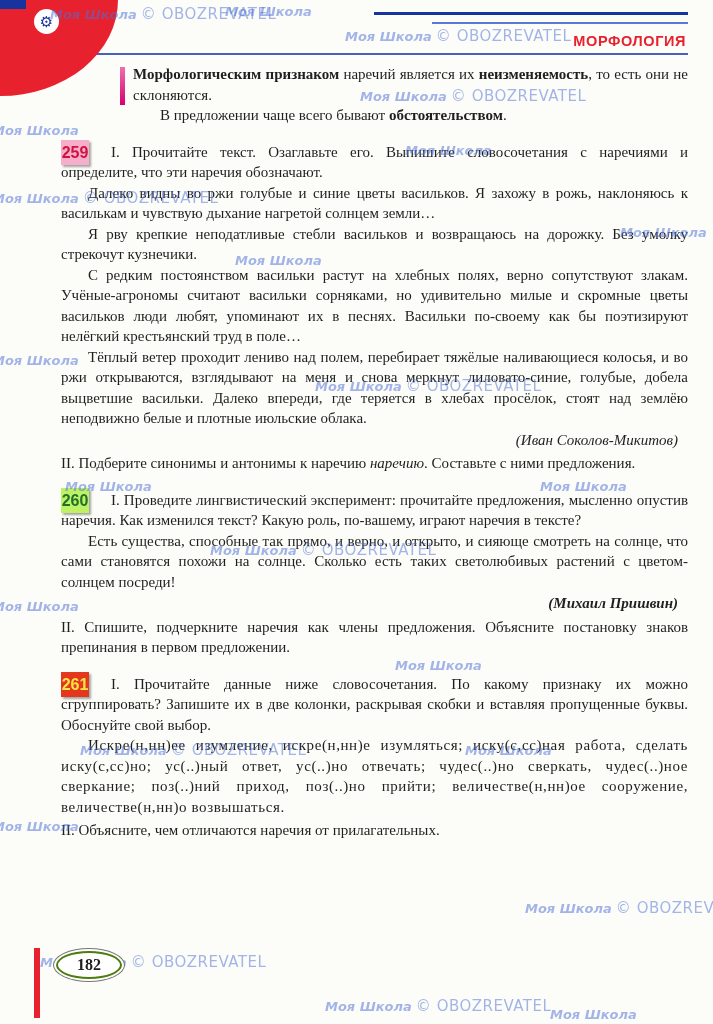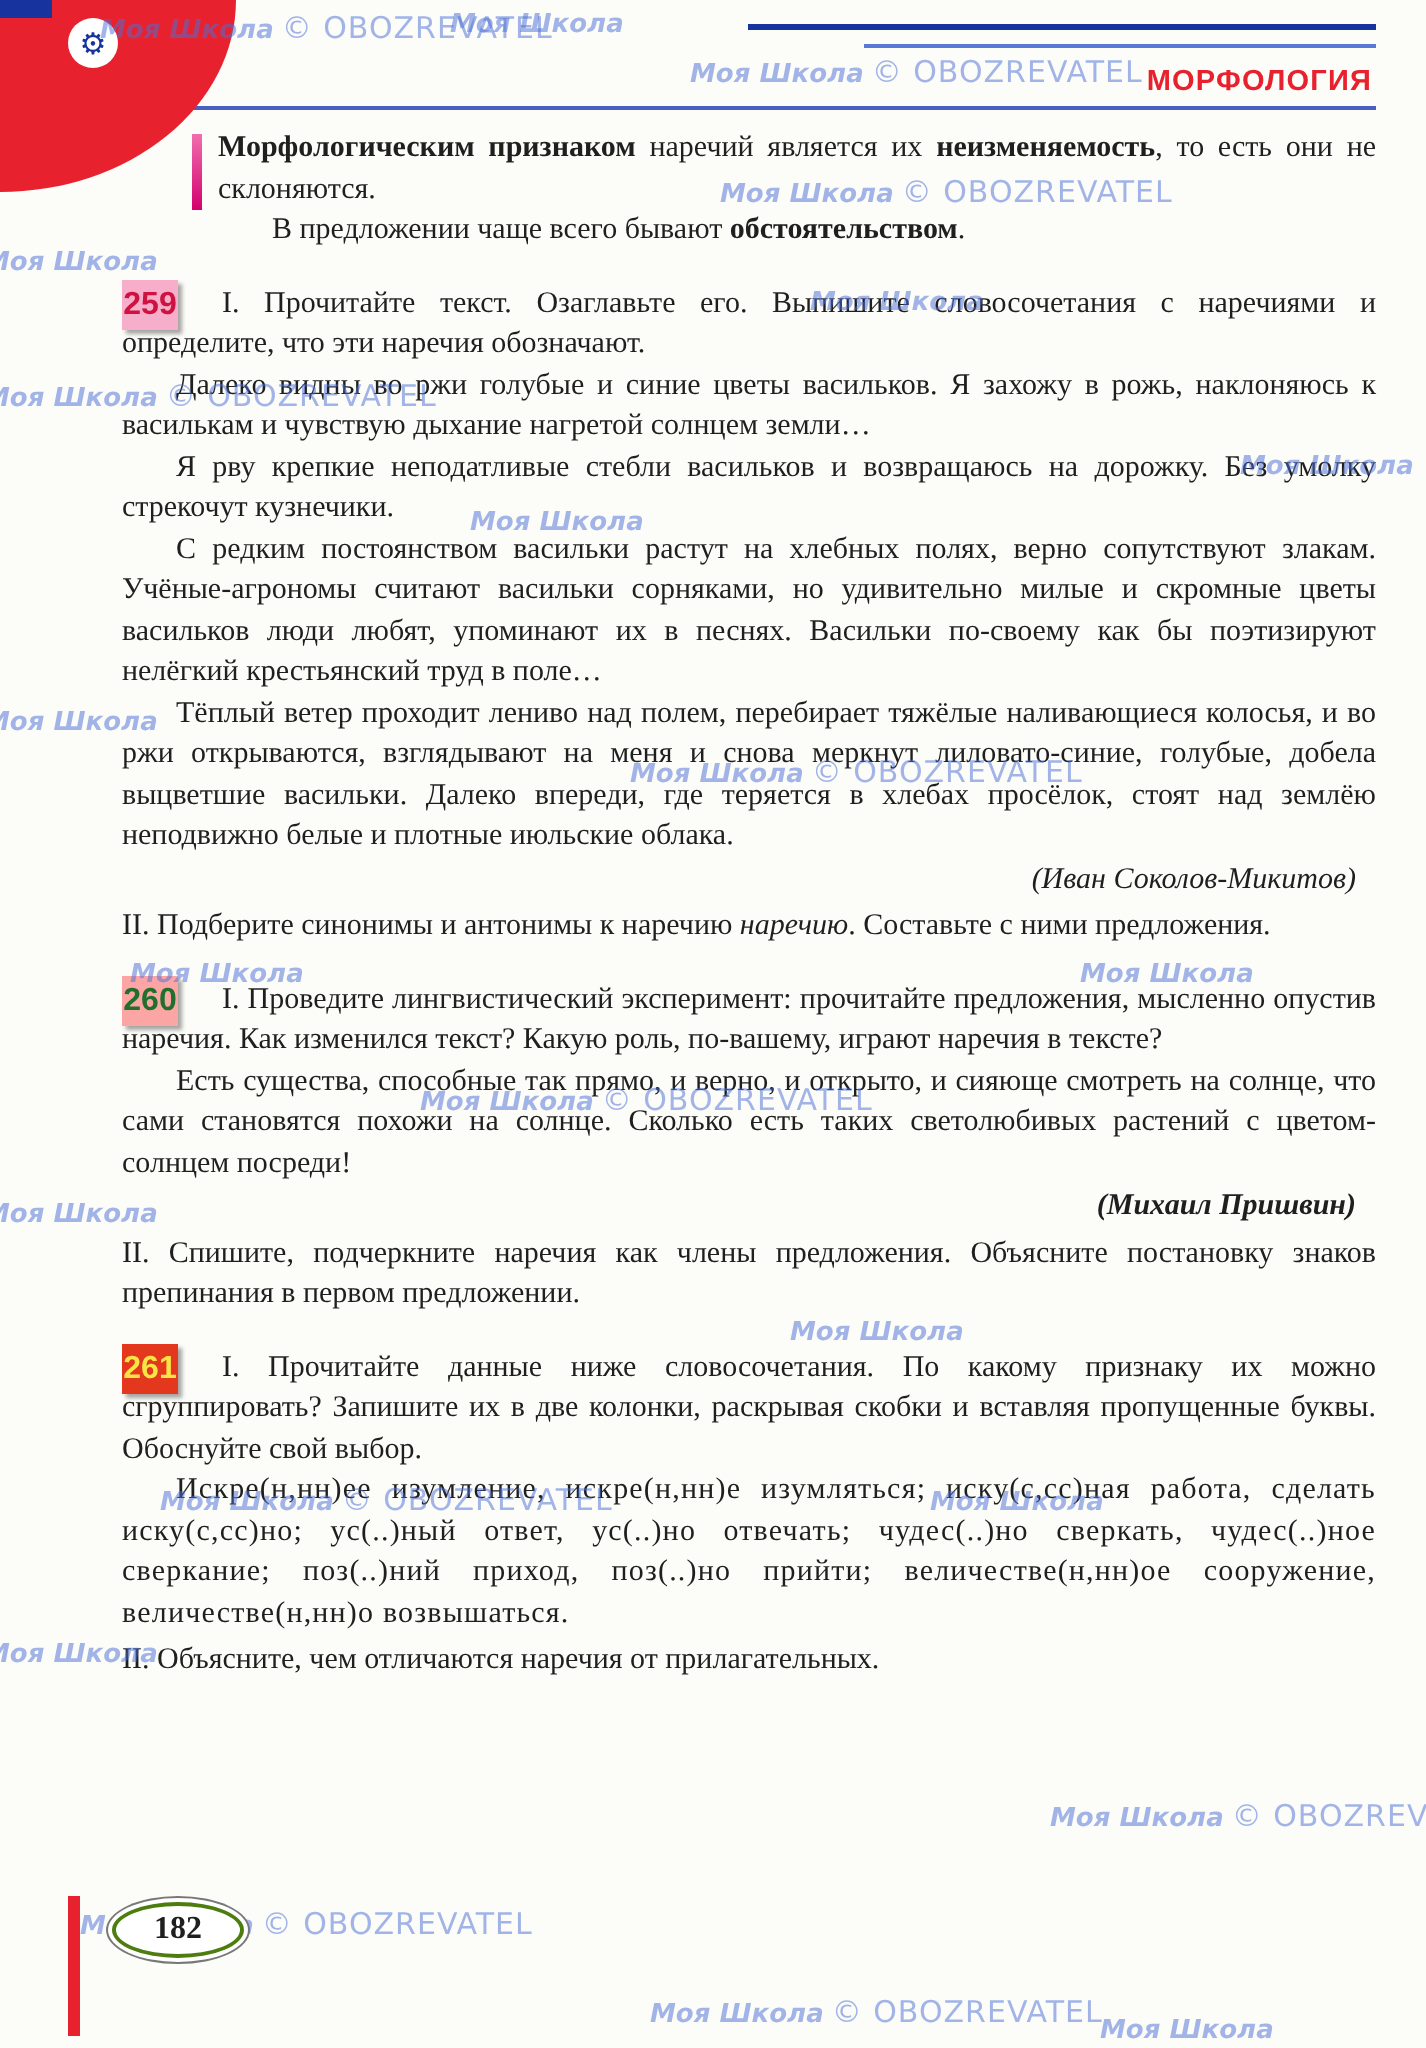--- a/index.html
+++ b/index.html
@@ -47,35 +47,35 @@
   .wm-t { font-style:italic; font-weight:bold; font-size:13px; }
   .wm-c { font-size:15px; font-weight:normal; margin-left:4px; letter-spacing:0.5px; }
 
   
   .content {
     position:absolute; left:61px; top:64px; width:627px;
     font-size:15px; line-height:20.5px; text-align:justify; z-index:2;
   }
   p.indent { text-indent:27px; }
 
-  .intro { position:relative; margin-left:48px; }
+  .intro { position:relative; margin-left:72px; }
   .intro-bar {
     position:absolute; left:-13px; top:3px; width:5px; height:38px;
     background:linear-gradient(180deg,#f06fae,#d4006e);
   }
 
   .ex { position:relative; margin-top:16px; }
   .badge {
     position:absolute; left:0; top:-2px; width:28px; height:25px;
     text-align:center; line-height:25px;
     font-family:"Liberation Sans", sans-serif; font-weight:700; font-size:16px;
     box-shadow:2px 2px 2px rgba(60,60,60,0.45);
   }
   .badge-259 { background:#f6aecb; color:#cf1340; }
-  .badge-260 { background:#fca5a5; color:#20702c; }
+  .badge-260 { background:#bef264; color:#20702c; }
   .badge-261 { background:#e3371e; color:#f8e545; }
   .task.hang { text-indent:50px; }
   .author { text-align:right; font-style:italic; padding-right:10px; margin-top:1px; }
   .author.bold { font-weight:bold; }
   .task2 { margin-top:3px; }
   .spaced { letter-spacing:0.6px; }
 
   
   .bottom-bar { position:absolute; left:34px; top:948px; width:6px; height:70px; background:#e8212e; z-index:4; }
   .page-num {

